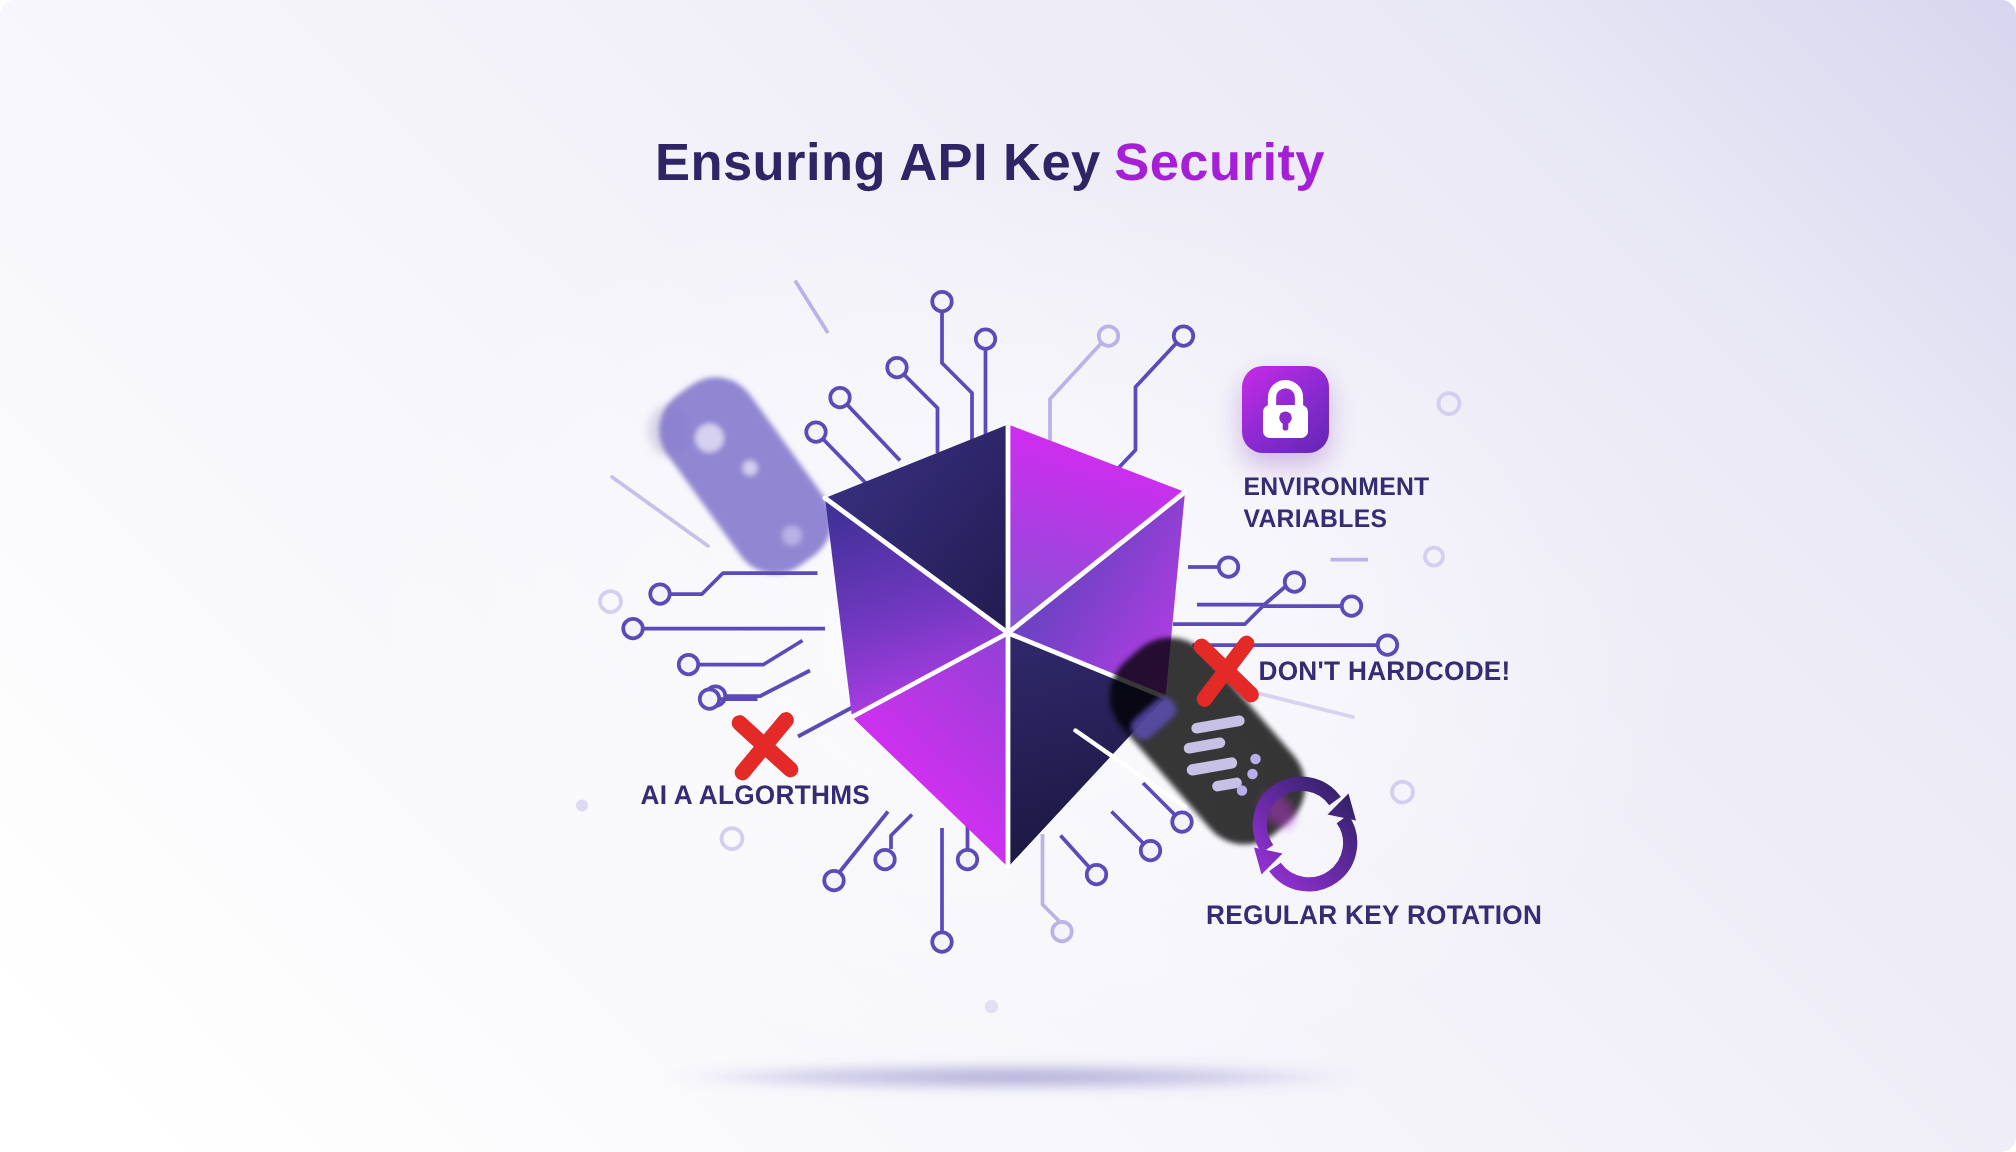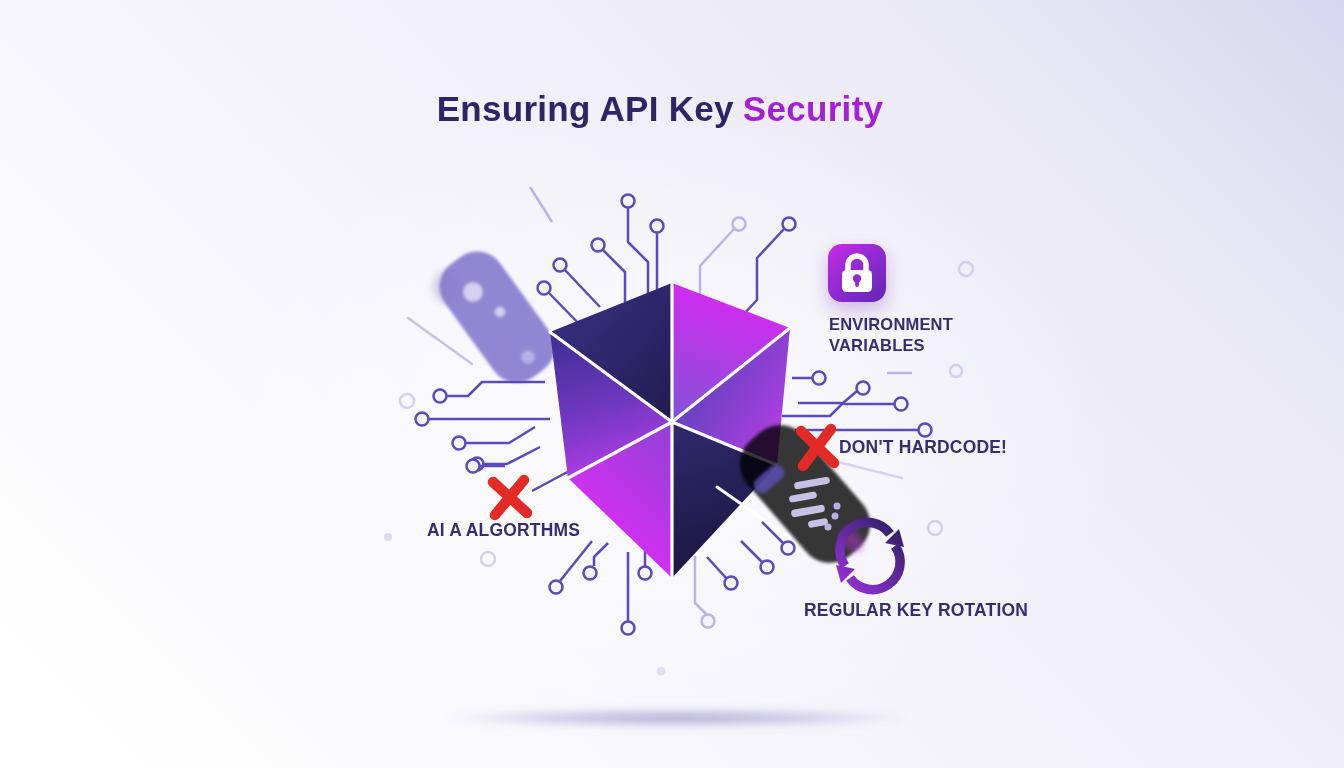--- a/index.html
+++ b/index.html
@@ -4,20 +4,21 @@
 <style>
   html,body{margin:0;padding:0;}
   .canvas{
     position:relative;
     width:1344px;height:768px;
     overflow:hidden;
     font-family:"Liberation Sans",sans-serif;
     background:
       radial-gradient(620px 420px at 50% 55%, rgba(255,255,255,.65), rgba(255,255,255,0) 75%),
       linear-gradient(225deg,#d7d6ef 0%,#e9e8f5 18%,#f2f1f9 45%,#f8f8fc 70%,#ffffff 95%);
+    border-radius: 10px;
   }
   .scene{position:absolute;left:0;top:0;}
   .title{
     position:absolute;top:66px;left:0;width:1320px;
     text-align:center;font-size:35px;font-weight:700;letter-spacing:.3px;
     color:#2f2466;white-space:nowrap;
   }
   .title .hl{color:#a51fd6;margin-left:9px;}
   .label{
     position:absolute;font-weight:700;color:#362c74;letter-spacing:.2px;

